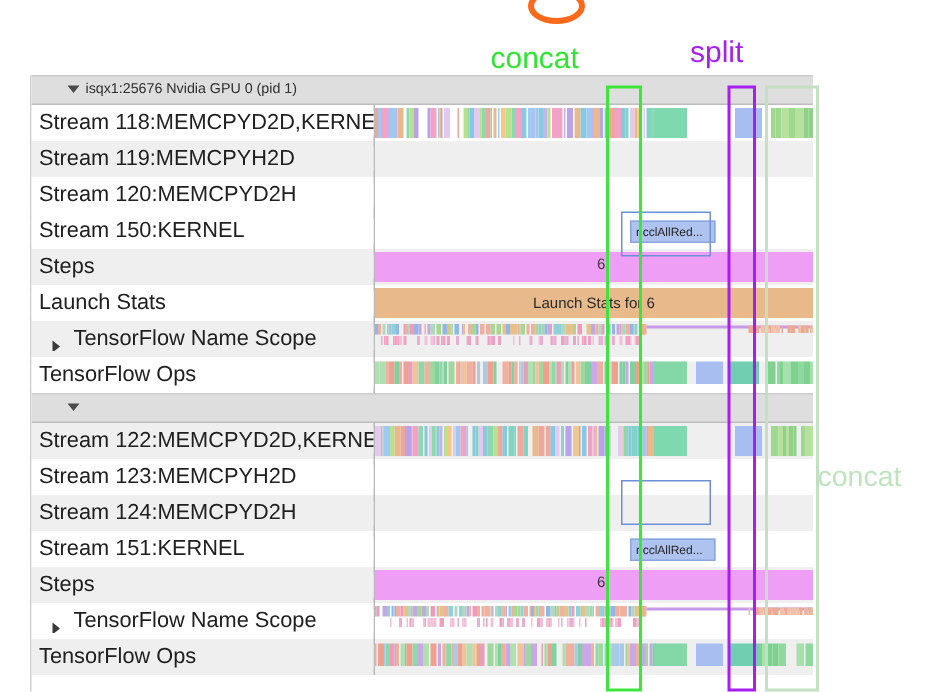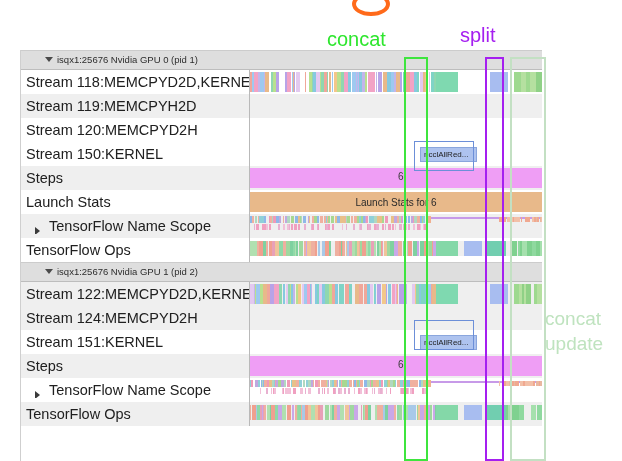--- a/index.html
+++ b/index.html
@@ -70,21 +70,20 @@
 
 <div id="root">
 
   <div id="anno-orange-arc"></div>
 
   <div class="anno" id="anno-concat">concat</div>
   <div class="anno" id="anno-split">split</div>
   <div class="anno" id="anno-nccl">nccl</div>
   <div class="anno" id="anno-weight">
     <div>concat</div>
-    <div>update</div>
   </div>
 
   <div id="panel">
       <div class="grp">
         <span class="caret"></span>
         <span class="glabel">isqx1:25676 Nvidia GPU 0 (pid 1)</span>
       </div>
       <div class="row">
         <div class="lbl">Stream 118:MEMCPYD2D,KERNEL,ME</div>
         <div class="track">
@@ -432,21 +431,20 @@
             <span class="seg" style="left:272px;width:5px;top:0px;height:15px;background:#a5e0ad;"></span>
             <span class="seg" style="left:277px;width:5px;top:0px;height:15px;background:#7fd18f;"></span>
             <span class="seg" style="left:282px;width:4px;top:0px;height:15px;background:#8fd99f;"></span>
             <span class="seg" style="left:286px;width:4px;top:0px;height:15px;background:#7fd18f;"></span>
             <span class="seg" style="left:290px;width:3px;top:0px;height:15px;background:#a5e0ad;"></span>
           </div>
         </div>
       </div>
       <div class="grp">
         <span class="caret"></span>
-        <span class="glabel">isqx1:25676 Nvidia GPU 1 (pid 2)</span>
       </div>
       <div class="row alt">
         <div class="lbl">Stream 122:MEMCPYD2D,KERNEL,MI</div>
         <div class="track">
           <div class="bar full" style="left:0;width:292px;">
             <span class="seg" style="left:0px;width:4px;top:0px;height:20px;background:#e3c9f0;"></span>
             <span class="seg" style="left:4px;width:1px;top:0px;height:20px;background:#c3b5ea;"></span>
             <span class="seg" style="left:5px;width:1px;top:0px;height:20px;background:#b9e08f;"></span>
             <span class="seg" style="left:6px;width:4px;top:0px;height:20px;background:#9ec9f0;"></span>
             <span class="seg" style="left:10px;width:3px;top:0px;height:20px;background:#b9e08f;"></span>
@@ -515,20 +513,24 @@
             <span class="seg" style="left:269px;width:3px;top:0px;height:20px;background:#b5e0a0;"></span>
             <span class="seg" style="left:272px;width:2px;top:0px;height:20px;background:#8fd186;"></span>
             <span class="seg" style="left:274px;width:2px;top:0px;height:20px;background:#b5e0a0;"></span>
             <span class="seg" style="left:276px;width:3px;top:0px;height:20px;background:#8fd186;"></span>
             <span class="seg" style="left:279px;width:2px;top:0px;height:20px;background:#8fd186;"></span>
             <span class="seg" style="left:284px;width:3px;top:0px;height:20px;background:#9ed98f;"></span>
             <span class="seg" style="left:287px;width:4px;top:0px;height:20px;background:#b5e0a0;"></span>
             <span class="seg" style="left:291px;width:5px;top:0px;height:20px;background:#b5e0a0;"></span>
           </div>
         </div>
+      </div>
+      <div class="row">
+        <div class="lbl">Stream 123:MEMCPYH2D</div>
+        <div class="track"></div>
       </div>
       <div class="row alt">
         <div class="lbl">Stream 124:MEMCPYD2H</div>
         <div class="track"></div>
       </div>
       <div class="row">
         <div class="lbl">Stream 151:KERNEL</div>
         <div class="track">
           <div class="nccl-bar" style="left:170px;width:57px;">
             <span class="txt">ncclAllRed...</span>

